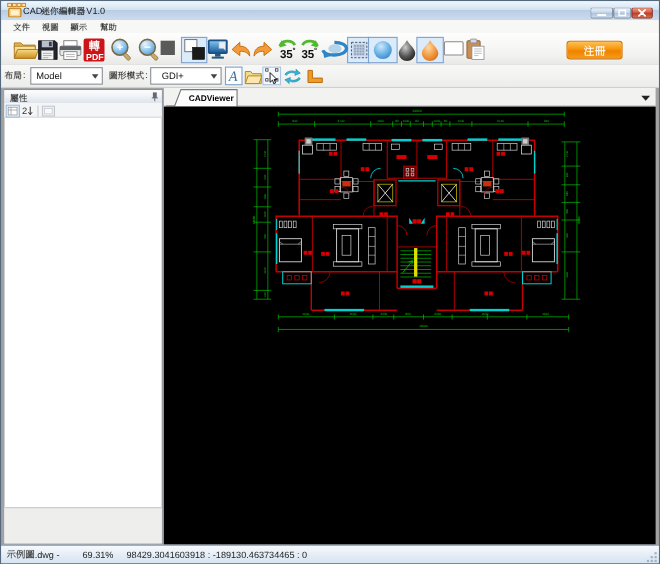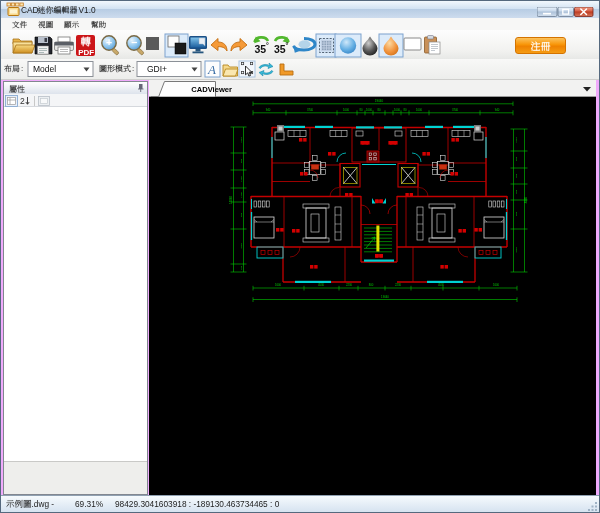--- a/index.html
+++ b/index.html
@@ -1,15 +1,15 @@
 <!DOCTYPE html>
 <html><head><meta charset="utf-8"><style>
 *{margin:0;padding:0;box-sizing:border-box}
 html,body{width:600px;height:513px;overflow:hidden;font-family:"Liberation Sans",sans-serif}
-#win{position:absolute;inset:0;background:#f0abfc}
+#win{position:absolute;inset:0;background:#a3a3a3}
 .abs{position:absolute}
 </style></head><body>
 <div id="win">
 <svg width="0" height="0" style="position:absolute">
       <defs>
         <path id="g0" d="M28 -34H85L89 -38Q89 -38 89 -38Q90 -37 91 -36Q93 -35 94 -34Q95 -33 96 -32Q96 -30 94 -30H29ZM43 -78 51 -76Q51 -75 50 -74Q49 -74 48 -74Q45 -63 40 -54Q35 -45 29 -39L28 -40Q31 -44 34 -50Q37 -56 39 -64Q42 -71 43 -78ZM60 -82 68 -81Q68 -80 67 -80Q66 -79 64 -78V5Q64 6 64 6Q64 7 63 7Q62 7 61 7H60ZM40 -61H82L86 -66Q86 -66 87 -65Q87 -65 89 -64Q90 -63 91 -62Q92 -61 93 -60Q93 -58 91 -58H40ZM18 -55 21 -58 26 -56Q25 -56 25 -55Q24 -55 23 -54V6Q23 6 22 6Q21 7 21 7Q20 7 19 7H18ZM27 -83 35 -81Q35 -80 34 -79Q33 -79 31 -79Q28 -70 24 -62Q20 -53 15 -46Q10 -38 5 -33L4 -34Q8 -40 13 -48Q17 -56 21 -65Q24 -74 27 -83Z"></path>
         <path id="g1" d="M76 -44Q82 -38 86 -33Q89 -28 92 -24Q94 -20 95 -17Q95 -14 95 -12Q95 -10 94 -10Q92 -10 91 -11Q90 -14 88 -19Q86 -23 84 -27Q82 -32 79 -36Q76 -40 74 -43ZM47 -44 55 -42Q54 -41 54 -41Q53 -40 51 -40Q48 -30 42 -22Q37 -13 31 -8L30 -9Q33 -13 36 -19Q40 -24 42 -31Q45 -37 47 -44ZM48 -83 56 -81Q56 -80 55 -79Q54 -79 53 -79Q49 -67 43 -57Q38 -46 31 -40L29 -41Q33 -46 37 -52Q40 -59 43 -67Q46 -75 48 -83ZM43 -65H89V-62H43ZM87 -65H86L89 -68L95 -62Q95 -62 94 -61Q93 -61 92 -61Q90 -58 88 -54Q86 -50 83 -47L82 -47Q83 -50 84 -53Q85 -56 86 -59Q86 -62 87 -65ZM18 -55 21 -58 26 -56Q25 -56 25 -55Q24 -55 23 -54V6Q23 6 22 6Q22 7 21 7Q20 7 19 7H18ZM27 -83 35 -81Q35 -80 34 -79Q33 -79 32 -79Q28 -70 24 -62Q20 -53 15 -46Q11 -38 6 -33L4 -34Q8 -40 13 -48Q17 -56 21 -65Q25 -74 27 -83ZM62 -60 70 -59Q70 -58 69 -58Q68 -57 66 -57V-1Q66 1 66 3Q65 5 63 6Q61 7 57 7Q57 6 56 5Q56 4 55 4Q54 3 52 3Q49 2 46 2V0Q46 0 48 0Q49 0 52 1Q54 1 56 1Q58 1 59 1Q61 1 61 1Q62 0 62 -1Z"></path>
         <path id="g2" d="M28 -76H56L60 -81Q60 -81 61 -80Q62 -80 63 -79Q64 -78 65 -77Q67 -76 68 -75Q67 -73 65 -73H29ZM68 -71 76 -70Q76 -69 75 -68Q74 -68 72 -67V-15Q72 -15 72 -14Q71 -14 70 -14Q70 -13 69 -13H68ZM40 -76H45V-74Q43 -60 38 -48Q33 -36 24 -25L23 -27Q28 -34 31 -41Q35 -49 37 -58Q39 -67 40 -76ZM34 -43Q38 -42 41 -40Q44 -38 46 -36Q48 -34 48 -32Q49 -30 48 -29Q48 -28 47 -28Q46 -28 45 -28Q44 -31 42 -33Q40 -36 37 -38Q35 -41 32 -42ZM86 -83 94 -82Q94 -81 93 -80Q92 -79 90 -79V-1Q90 1 90 3Q89 5 88 6Q86 7 82 8Q82 6 81 6Q80 5 79 4Q78 3 76 3Q74 2 70 2V0Q70 0 72 0Q74 1 76 1Q79 1 81 1Q83 1 84 1Q85 1 86 1Q86 0 86 -1ZM40 -58H57V-55H39ZM56 -58H55L58 -61L64 -56Q64 -55 63 -55Q62 -55 60 -54Q59 -46 57 -37Q54 -28 50 -20Q47 -12 41 -6Q35 1 26 7L25 5Q32 0 38 -7Q43 -14 47 -23Q51 -31 53 -40Q55 -49 56 -58ZM15 -55 17 -58 22 -56Q22 -56 21 -55Q21 -55 19 -54V6Q19 6 19 6Q18 7 17 7Q16 7 16 7H15ZM21 -83 29 -81Q29 -79 26 -79Q23 -71 20 -62Q17 -54 13 -47Q9 -39 5 -34L4 -35Q7 -41 10 -49Q14 -57 16 -66Q19 -74 21 -83Z"></path>
         <path id="g3" d="M16 -75V-78L20 -75H83V-72H20V5Q20 6 20 6Q19 7 18 7Q18 7 16 7H16ZM81 -75H80L82 -78L90 -73Q89 -72 88 -72Q87 -71 85 -71V-1Q85 1 85 3Q84 5 83 6Q81 7 77 7Q77 6 77 5Q76 4 76 4Q75 3 73 2Q71 2 68 2V0Q68 0 70 0Q71 0 73 0Q75 1 76 1Q78 1 79 1Q80 1 80 0Q81 0 81 -1ZM3 -40H87L91 -46Q91 -46 92 -45Q93 -44 95 -42Q96 -40 98 -39Q97 -37 95 -37H3ZM37 -75H41V4Q41 4 40 5Q39 5 37 5H37ZM59 -75H63V4Q63 4 62 5Q61 5 59 5H59Z"></path>
         <path id="g4" d="M44 -58H89V-55H45ZM63 -82 71 -81Q71 -80 70 -79Q69 -78 67 -78Q67 -68 67 -58Q67 -48 65 -39Q64 -30 60 -21Q57 -13 50 -6Q44 1 33 7L32 5Q42 -1 47 -8Q53 -15 57 -24Q60 -32 61 -41Q62 -50 63 -61Q63 -71 63 -82ZM12 -76V-78L18 -76H17V-8Q17 -8 16 -7Q15 -6 13 -6H12ZM37 -76H36L39 -79L45 -74Q45 -73 44 -72Q42 -72 41 -72V-14L37 -13ZM14 -76H39V-73H14ZM14 -55H39V-52H14ZM14 -35H39V-32H14ZM87 -58H86L89 -61L95 -56Q95 -55 94 -55Q93 -55 91 -54Q91 -43 90 -34Q90 -24 89 -17Q88 -9 86 -4Q85 1 84 3Q82 5 79 6Q76 7 73 7Q73 6 73 5Q73 4 72 3Q70 3 67 2Q64 1 61 1L62 -1Q64 -1 67 -1Q70 0 72 0Q75 0 76 0Q78 0 78 0Q79 0 80 -1Q82 -3 83 -11Q85 -18 86 -30Q86 -43 87 -58ZM3 -8Q6 -8 11 -9Q16 -10 22 -11Q28 -12 36 -14Q43 -15 50 -17L51 -15Q43 -13 32 -10Q22 -7 8 -3Q8 -1 6 -1Z"></path>
@@ -280,21 +280,21 @@
 <path d="M29.5 1 v10" stroke="#c8c8c8" stroke-width="1"></path>
 <rect x="33.5" y="1.5" width="11" height="9" fill="#eceff2" stroke="#b9bfc7" stroke-width="0.8"></rect>
 <rect x="35.5" y="3.5" width="7" height="5" fill="#f8f9fa" stroke="#c5cad0" stroke-width="0.7"></rect>
 </svg>
 <div class="abs" style="left:4px;top:461px;width:143px;height:33px;background:#eeeeec;border-top:1px solid #c9c9c7"></div>
 <div class="abs" style="left:149px;top:80px;width:447px;height:17px;background:#f2f2f1;border-bottom:1px solid #9a9a9a"></div>
 <svg class="abs" style="left:150px;top:81px" width="70" height="16" viewBox="0 0 70 16">
       <path d="M14.5 0.5 H65.5 V16 H8.5 Z" fill="#fdfdfd" stroke="#787878" stroke-width="1"></path>
       <path d="M8.5 15.5 L1 15.5" stroke="#787878" stroke-width="1"></path>
     </svg>
-<div class="abs" style="left:172px;top:84px;width:60px;height:11px;font-size:7.6px;font-weight:bold;color:#000;text-align:right;line-height:11px">CADViewer</div>
+<div class="abs" style="left:162px;top:84px;width:60px;height:11px;font-size:7.6px;font-weight:bold;color:#000;text-align:center;line-height:11px">CADViewer</div>
 <svg class="abs" style="left:581px;top:85px" width="12" height="8" viewBox="0 0 12 8">
       <path d="M2 2 h8 l-4 4.5 z" fill="#222"></path>
     </svg>
 <div class="abs" style="left:149px;top:97px;width:447px;height:398px;background:#000"></div>
 <svg class="abs" style="left:149px;top:97px" width="447" height="398" viewBox="149 97 447 398" fill="none">
 <text x="379" y="102" font-size="3" fill="#00cc00" text-anchor="middle">19040</text>
 <path d="M253 103.8 H513" stroke="#00cc00" stroke-width="0.6"></path>
 <path d="M253 101.5 V106" stroke="#00cc00" stroke-width="0.6"></path>
 <path d="M513 101.5 V106" stroke="#00cc00" stroke-width="0.6"></path>
 <text x="268" y="110.7" font-size="2.8" fill="#00cc00" text-anchor="middle">940</text>

